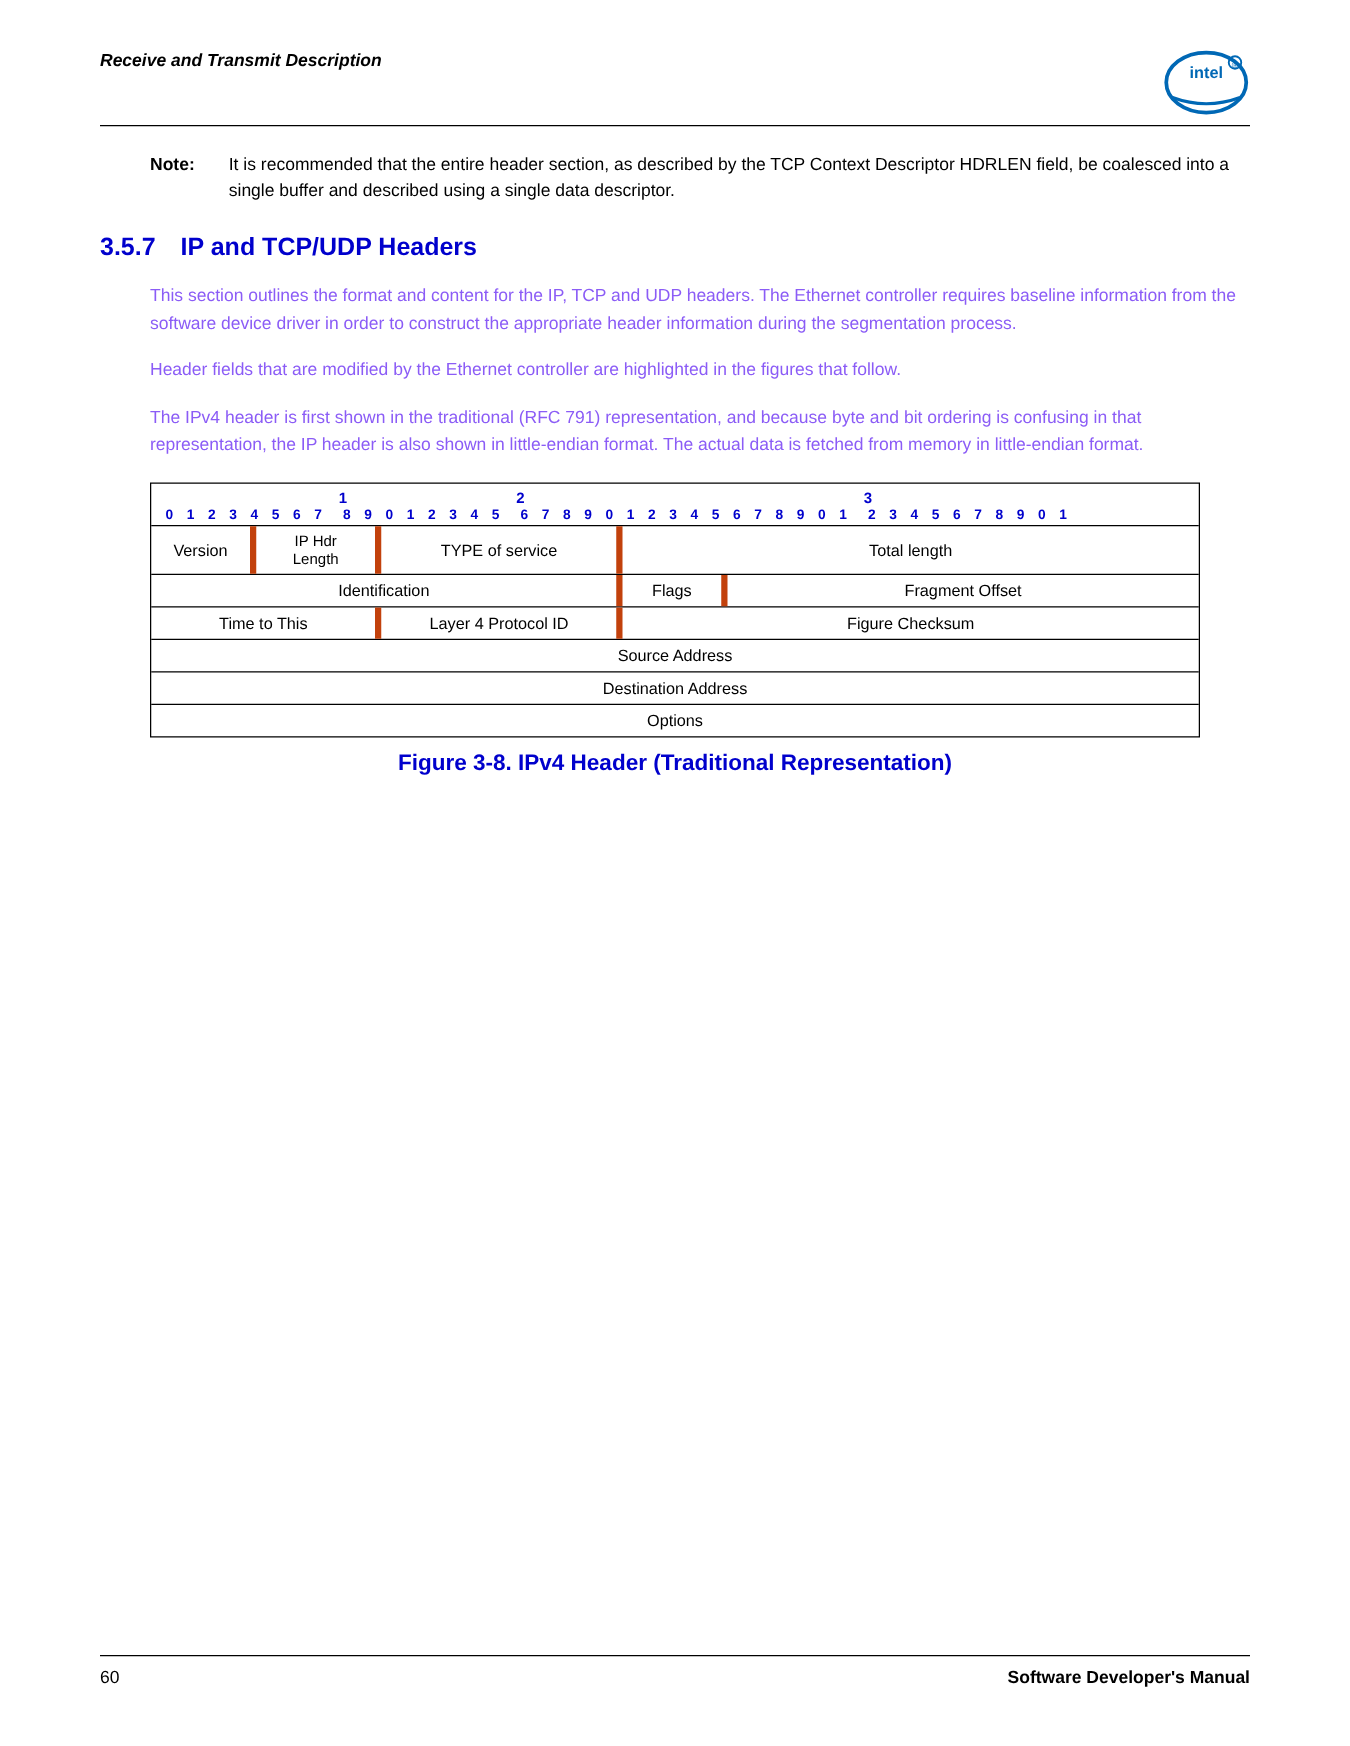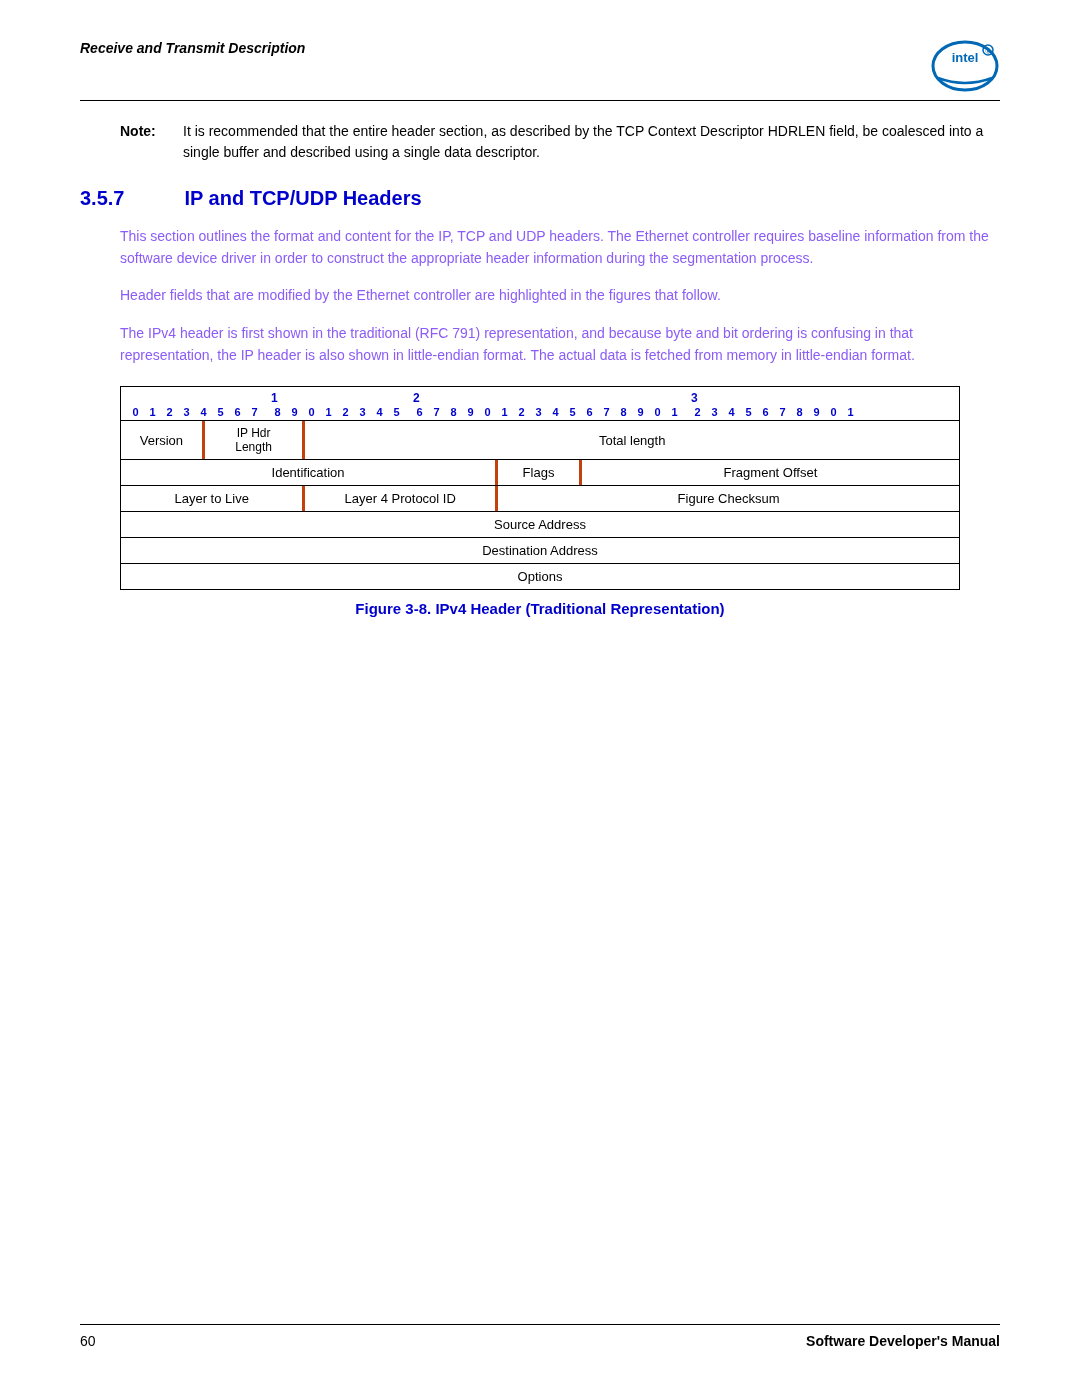--- a/index.html
+++ b/index.html
@@ -59,21 +59,20 @@
 
     .note-text {
       flex: 1;
     }
 
     
     .section-heading {
       display: flex;
       align-items: flex-end;
       margin: 24px 0 16px 0;
-      gap: 40px;
     }
 
     .section-number {
       font-size: 20px;
       font-weight: bold;
       color: #0000cc;
       margin-right: 20px;
     }
 
     .section-title {
@@ -100,38 +99,38 @@
     .diagram-row {
       display: flex;
       border-bottom: 1px solid #000;
     }
 
     .diagram-row:last-child {
       border-bottom: none;
     }
 
     .diagram-cell {
-      border-right: 3px solid #c2410c;
+      border-right: 5px solid #c2410c;
       padding: 5px 4px;
       font-size: 13px;
       text-align: center;
       display: flex;
       align-items: center;
       justify-content: center;
     }
 
     .diagram-cell:last-child {
       border-right: none;
     }
 
     
     .figure-caption {
       color: #0000cc;
       font-weight: bold;
-      font-size: 15px;
+      font-size: 18px;
       text-align: center;
       margin: 8px 40px 20px 40px;
     }
 
     
     .page-footer {
       position: absolute;
       bottom: 48px;
       left: 80px;
       right: 80px;
@@ -295,40 +294,43 @@
       </div>
     </div>
 
     <div class="diagram-row">
       <div class="diagram-cell" style="flex: 0 0 10%;">
         <span>Version</span>
       </div>
       <div class="diagram-cell" style="flex: 0 0 12%; white-space: pre-line; font-size:12px;">
         <span>IP Hdr<br>Length</span>
       </div>
+      <div class="diagram-cell" style="flex: 0 0 23%;">
+        <span>TYPE of service</span>
+      </div>
       <div class="diagram-cell" style="flex: 1;">
         <span>Total length</span>
       </div>
     </div>
 
     <div class="diagram-row">
       <div class="diagram-cell" style="flex: 0 0 45%;">
         <span>Identification</span>
       </div>
       <div class="diagram-cell" style="flex: 0 0 10%;">
         <span>Flags</span>
       </div>
       <div class="diagram-cell" style="flex: 1; text-align: center;">
         <span>Fragment Offset</span>
       </div>
     </div>
 
     <div class="diagram-row">
       <div class="diagram-cell" style="flex: 0 0 22%;">
-        <span>Layer to Live</span>
+        <span>Time to This</span>
       </div>
       <div class="diagram-cell" style="flex: 0 0 23%;">
         <span>Layer 4 Protocol ID</span>
       </div>
       <div class="diagram-cell" style="flex: 1;">
         <span>Figure Checksum</span>
       </div>
     </div>
 
     <div class="diagram-row">

